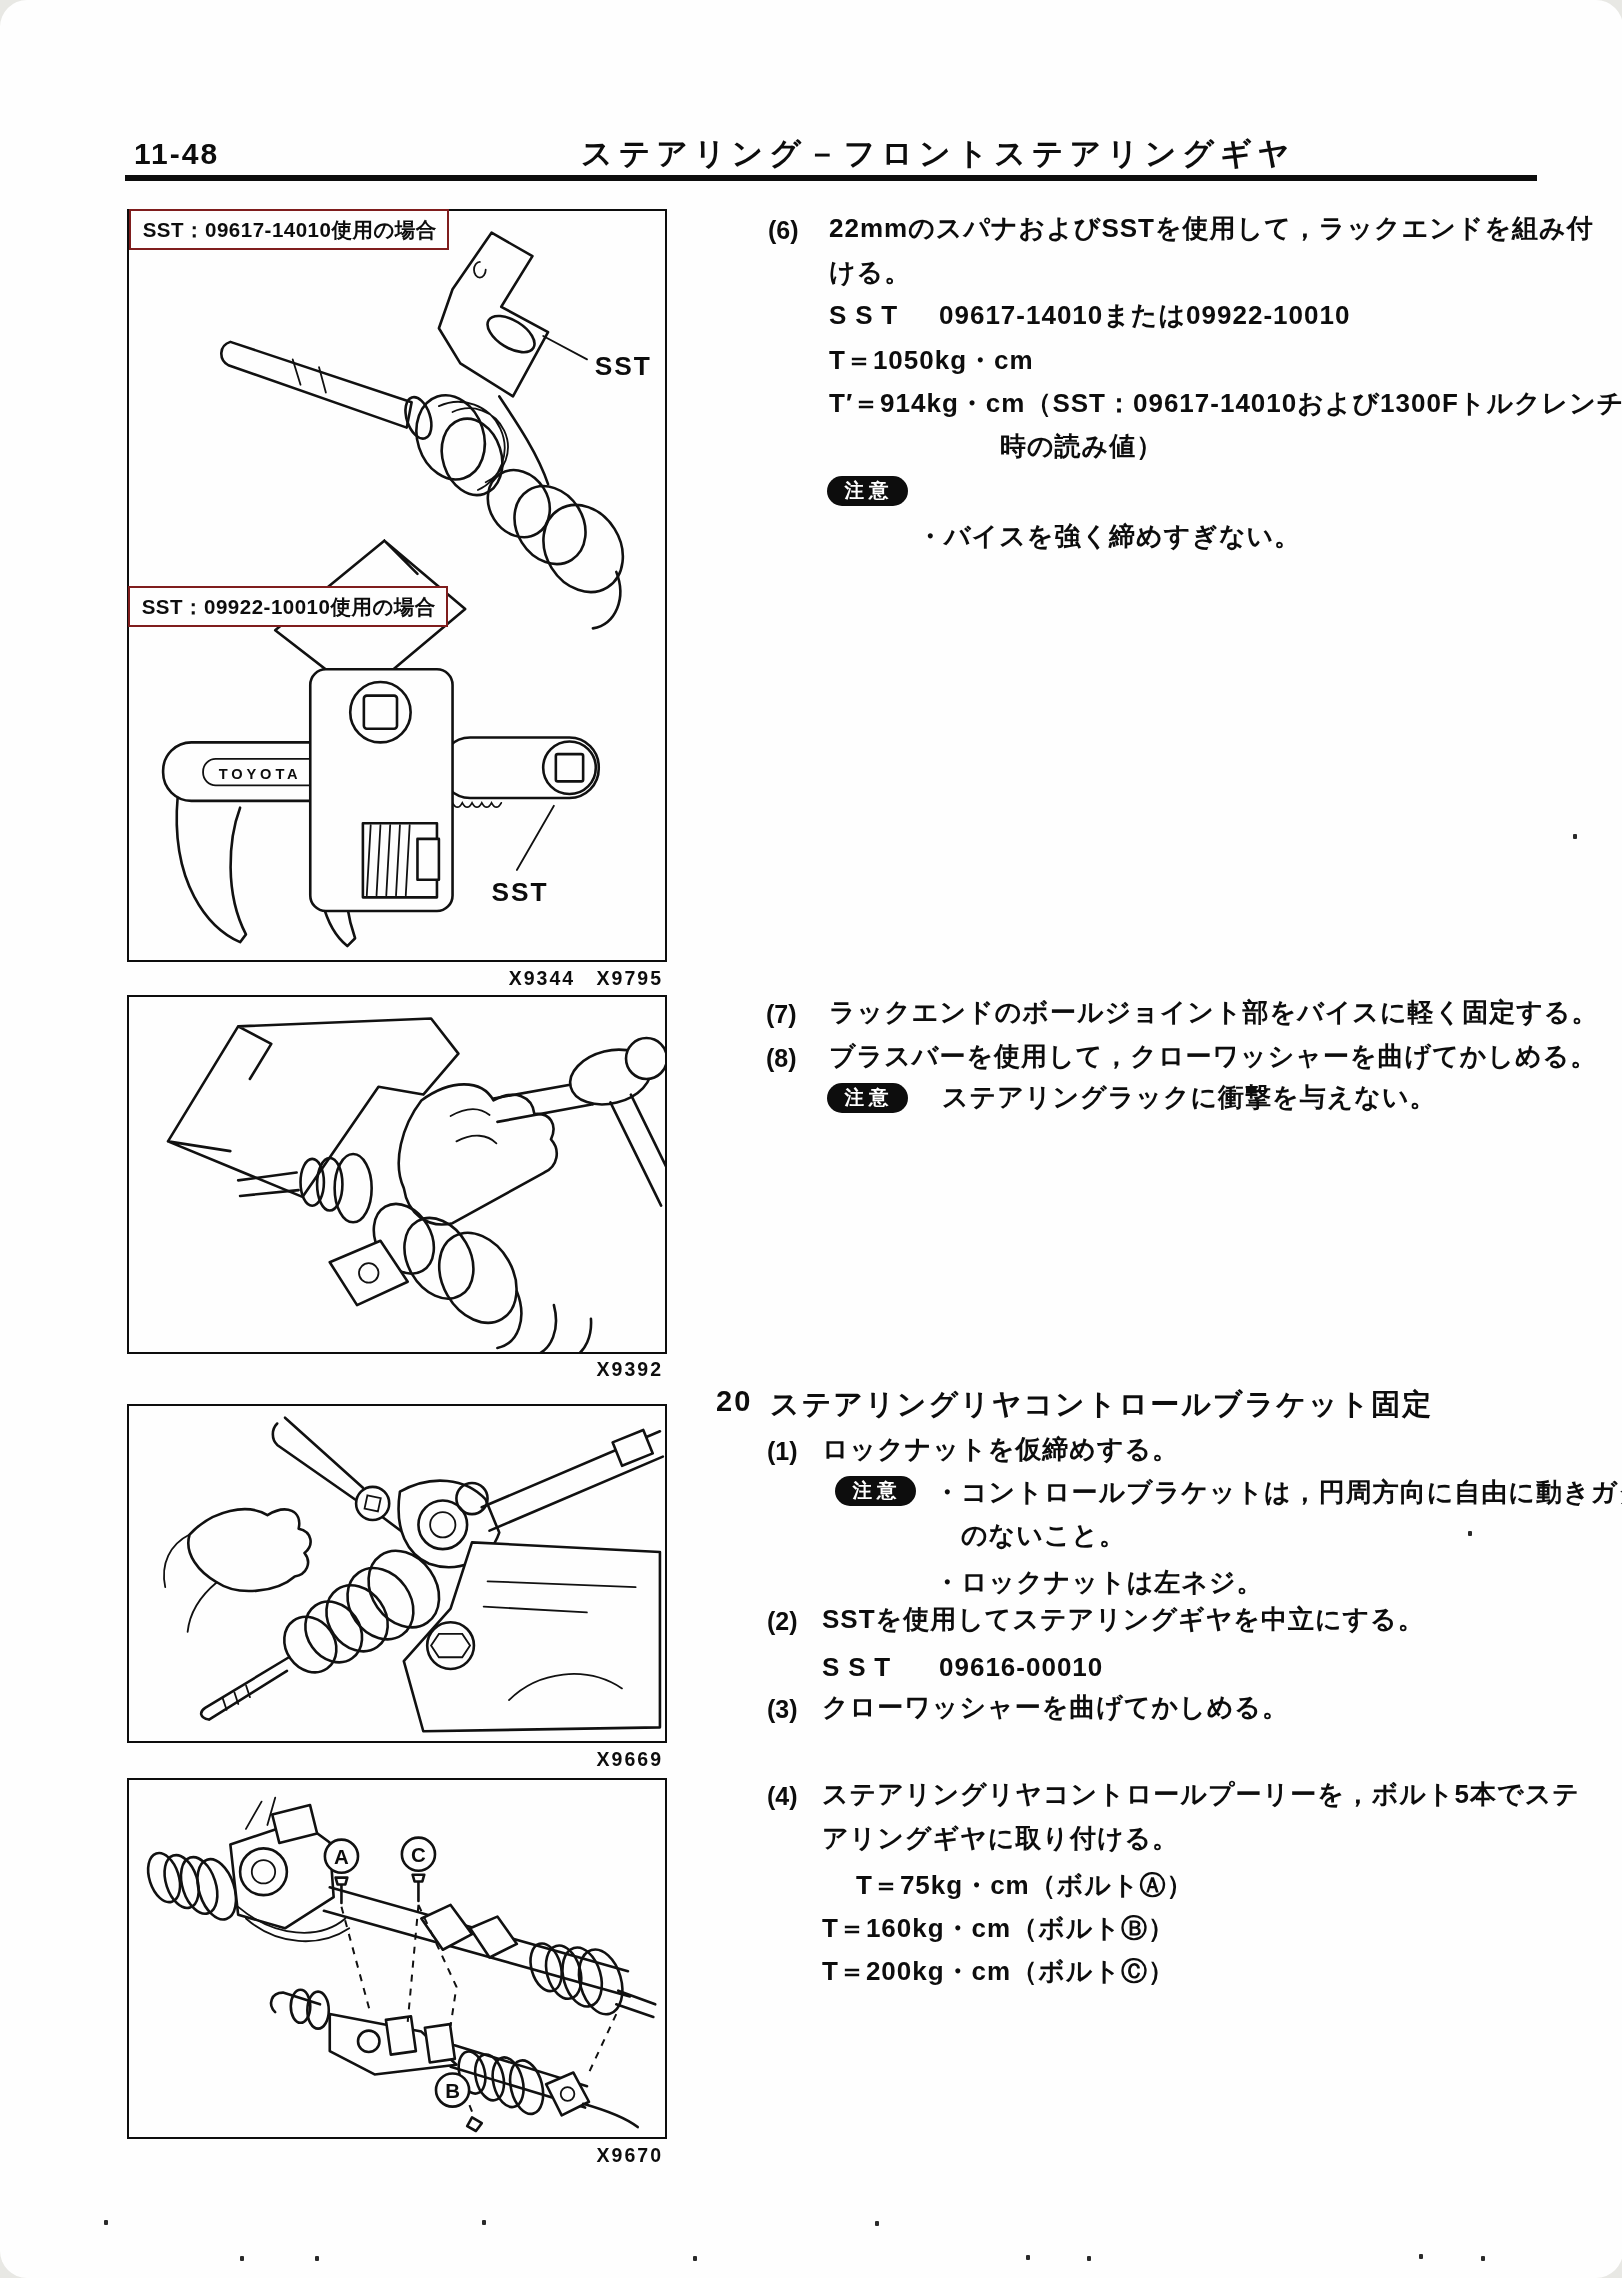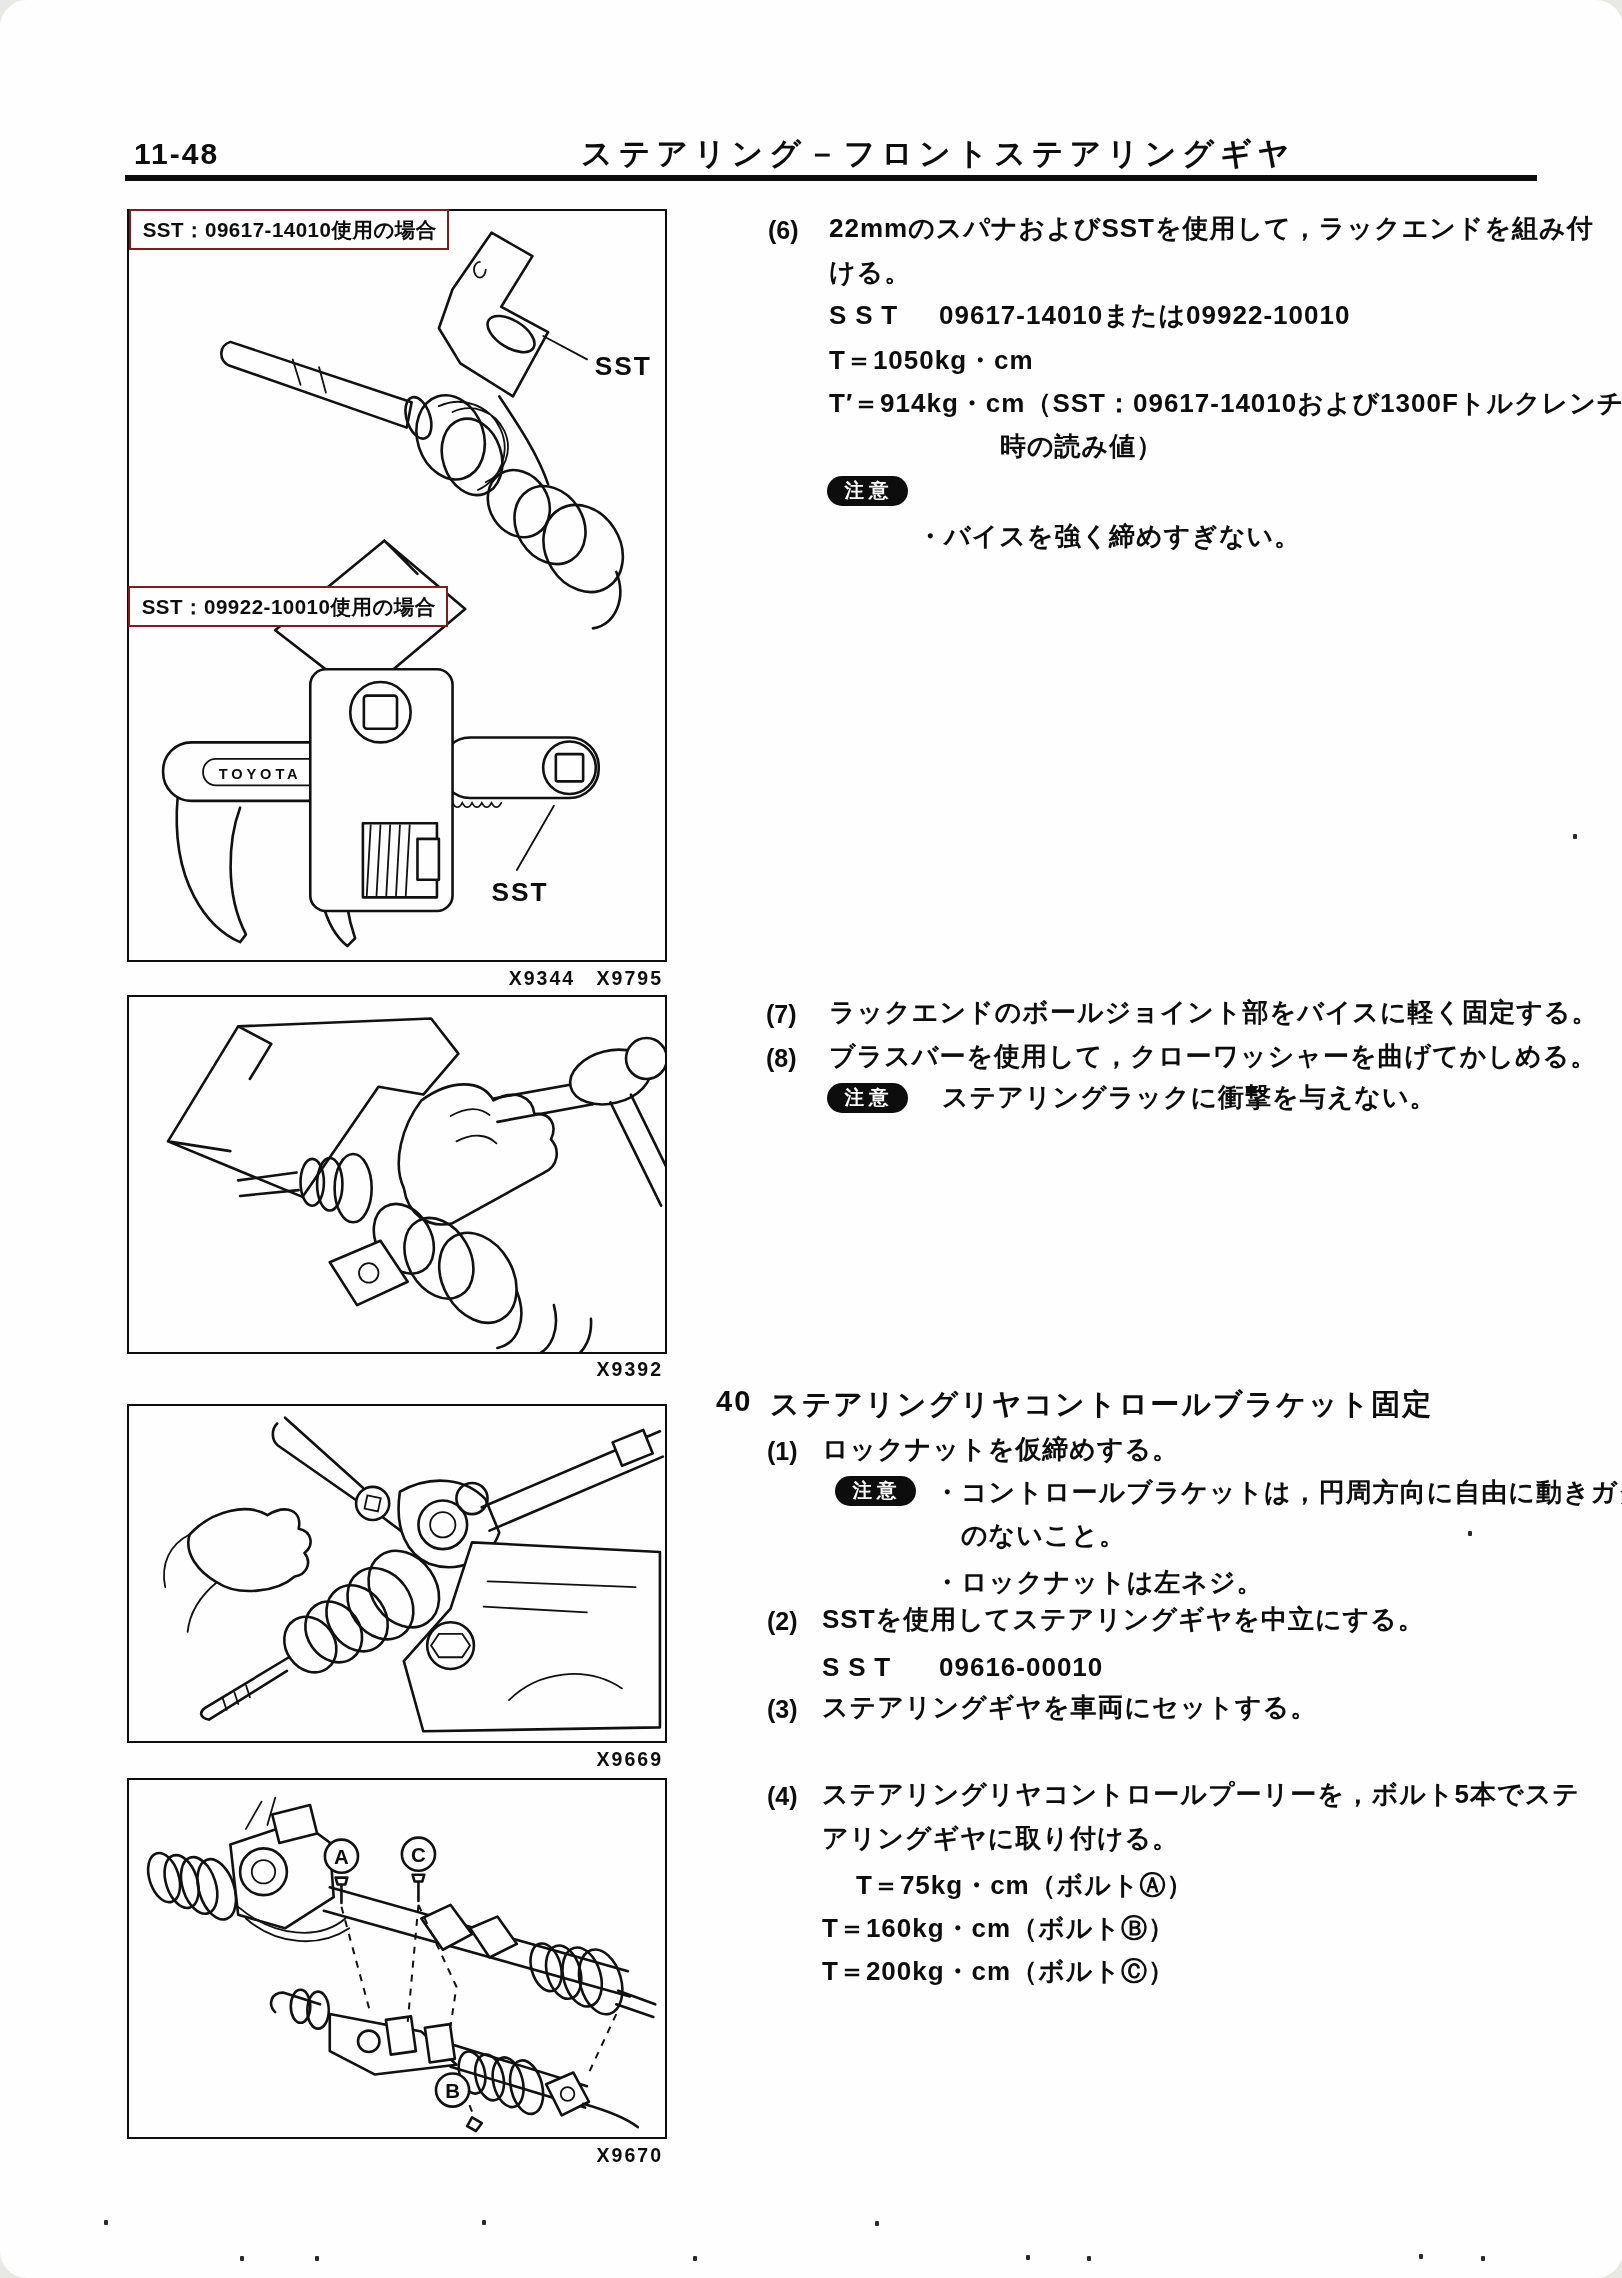--- a/index.html
+++ b/index.html
@@ -224,37 +224,37 @@
   <div class="badge" style="left:827px;top:476px;">注意</div>
   <div class="abs body-t" style="left:917px;top:523px;">・バイスを強く締めすぎない。</div>
 
   <div class="abs num-t" style="left:766px;top:1000px;">(7)</div>
   <div class="abs body-t" style="left:829px;top:999px;">ラックエンドのボールジョイント部をバイスに軽く固定する。</div>
   <div class="abs num-t" style="left:766px;top:1044px;">(8)</div>
   <div class="abs body-t" style="left:829px;top:1043px;">ブラスバーを使用して，クローワッシャーを曲げてかしめる。</div>
   <div class="badge" style="left:827px;top:1083px;">注意</div>
   <div class="abs body-t" style="left:942px;top:1084px;">ステアリングラックに衝撃を与えない。</div>
 
-  <div class="abs sec-t" style="left:716px;top:1385px;">40</div>
+  <div class="abs sec-t" style="left:716px;top:1385px;">20</div>
   <div class="abs sec-t" style="left:770px;top:1385px;">ステアリングリヤコントロールブラケット固定</div>
 
   <div class="abs num-t" style="left:767px;top:1437px;">(1)</div>
   <div class="abs body-t" style="left:822px;top:1436px;">ロックナットを仮締めする。</div>
   <div class="badge" style="left:835px;top:1476px;">注意</div>
   <div class="abs body-t" style="left:934px;top:1479px;">・コントロールブラケットは，円周方向に自由に動きガタ</div>
   <div class="abs body-t" style="left:961px;top:1522px;">のないこと。</div>
   <div class="abs body-t" style="left:934px;top:1569px;">・ロックナットは左ネジ。</div>
 
   <div class="abs num-t" style="left:767px;top:1607px;">(2)</div>
   <div class="abs body-t" style="left:822px;top:1606px;">SSTを使用してステアリングギヤを中立にする。</div>
   <div class="abs body-t" style="left:822px;top:1654px;letter-spacing:8.8px;">SST</div>
   <div class="abs body-t" style="left:939px;top:1654px;">09616-00010</div>
 
   <div class="abs num-t" style="left:767px;top:1695px;">(3)</div>
-  <div class="abs body-t" style="left:822px;top:1694px;">ステアリングギヤを車両にセットする。</div>
+  <div class="abs body-t" style="left:822px;top:1694px;">クローワッシャーを曲げてかしめる。</div>
 
   <div class="abs num-t" style="left:767px;top:1782px;">(4)</div>
   <div class="abs body-t" style="left:822px;top:1781px;">ステアリングリヤコントロールプーリーを，ボルト5本でステ</div>
   <div class="abs body-t" style="left:822px;top:1825px;">アリングギヤに取り付ける。</div>
   <div class="abs body-t" style="left:856px;top:1872px;">T＝75kg・cm（ボルトⒶ）</div>
   <div class="abs body-t" style="left:822px;top:1915px;">T＝160kg・cm（ボルトⒷ）</div>
   <div class="abs body-t" style="left:822px;top:1958px;">T＝200kg・cm（ボルトⒸ）</div>
 
   <div>
     <div class="speck" style="left:104px;top:2220px;"></div>

